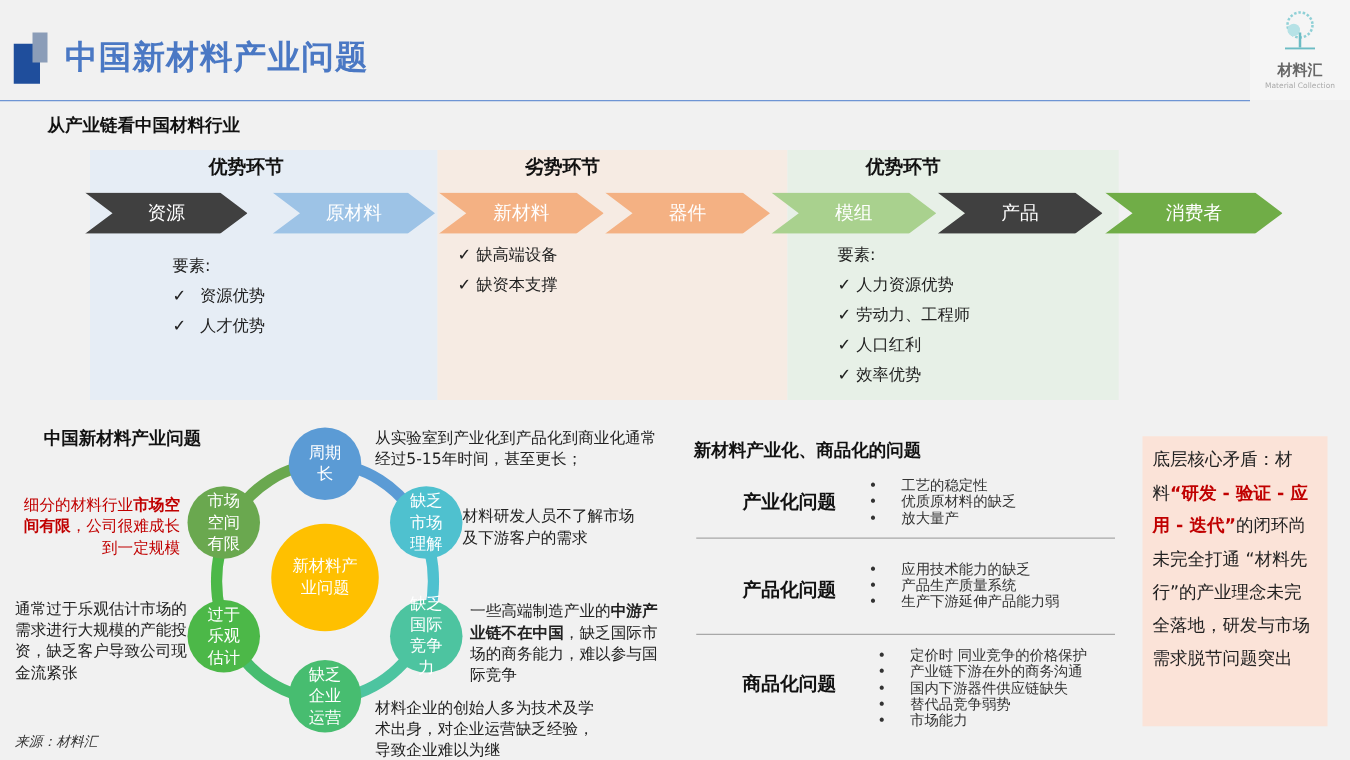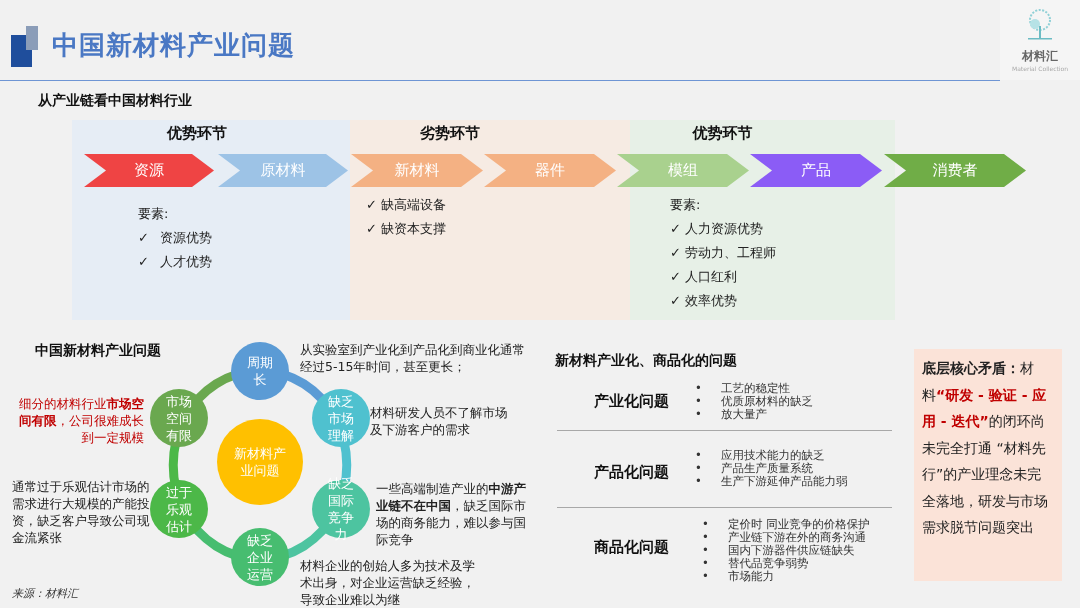--- a/index.html
+++ b/index.html
@@ -41,21 +41,21 @@
   .source { left: 12px; top: 586px; font-size: 11px; font-style: italic; color: #333; }
   .tbl-label { font-size: 15px; font-weight: bold; color: #111; }
   .tbl-items { font-size: 11.5px; line-height: 13px; color: #333; }
   .tbl-items li { list-style: none; position: relative; padding-left: 0; }
   .dot { position: absolute; left: -26px; }
   .hr { left: 557px; width: 335px; height: 1px; background: #a8a8a8; }
 
   
   .core-box { left: 914px; top: 349px; width: 148px; height: 232px; background: #fbe3d8; padding: 6px 8px; font-size: 14px; line-height: 26.5px; color: #222; }
   .core-box .red { color: #c00000; font-weight: bold; }
-  .core-box .bold { font-weight: bold; }
+  .core-box .bold { font-weight: normal; }
   .watermark { left: 985px; top: 505px; font-size: 40px; color: #e0e0e0; font-weight: bold; }
 </style>
 </head>
 <body>
 
 <div class="abs hdr-mark-a"></div>
 <div class="abs hdr-mark-b"></div>
 <div class="abs hdr-title">中国新材料产业问题</div>
 <div class="abs hdr-line"></div>
 <div class="abs logo-box">
@@ -72,36 +72,36 @@
 <div class="abs sub-title">从产业链看中国材料行业</div>
 
 <div class="abs band band-blue"></div>
 <div class="abs band band-orange"></div>
 <div class="abs band band-green"></div>
 
 <div class="abs band-head" style="left:72px;width:250px;">优势环节</div>
 <div class="abs band-head" style="left:350px;width:200px;">劣势环节</div>
 <div class="abs band-head" style="left:630px;width:185px;">优势环节</div>
 
-<div class="abs chev" style="left:84px;width:130px;background:#ef4444;">
+<div class="abs chev" style="left:68px;width:130px;background:#404040;">
     <span>资源</span>
   </div>
 <div class="abs chev" style="left:218px;width:130px;background:#9dc3e6;">
     <span>原材料</span>
   </div>
 <div class="abs chev" style="left:351px;width:132px;background:#f4b183;">
     <span>新材料</span>
   </div>
 <div class="abs chev" style="left:484px;width:132px;background:#f4b183;">
     <span>器件</span>
   </div>
 <div class="abs chev" style="left:617px;width:132px;background:#a9d18e;">
     <span>模组</span>
   </div>
-<div class="abs chev" style="left:750px;width:132px;background:#8b5cf6;">
+<div class="abs chev" style="left:750px;width:132px;background:#404040;">
     <span>产品</span>
   </div>
 <div class="abs chev" style="left:884px;width:142px;background:#70ad47;">
     <span>消费者</span>
   </div>
 
 <div class="abs list" style="left:138px;top:202px;">
   <div>要素:</div>
   <div><span class="ck">✓</span><span>资源优势</span></div>
   <div><span class="ck">✓</span><span>人才优势</span></div>

